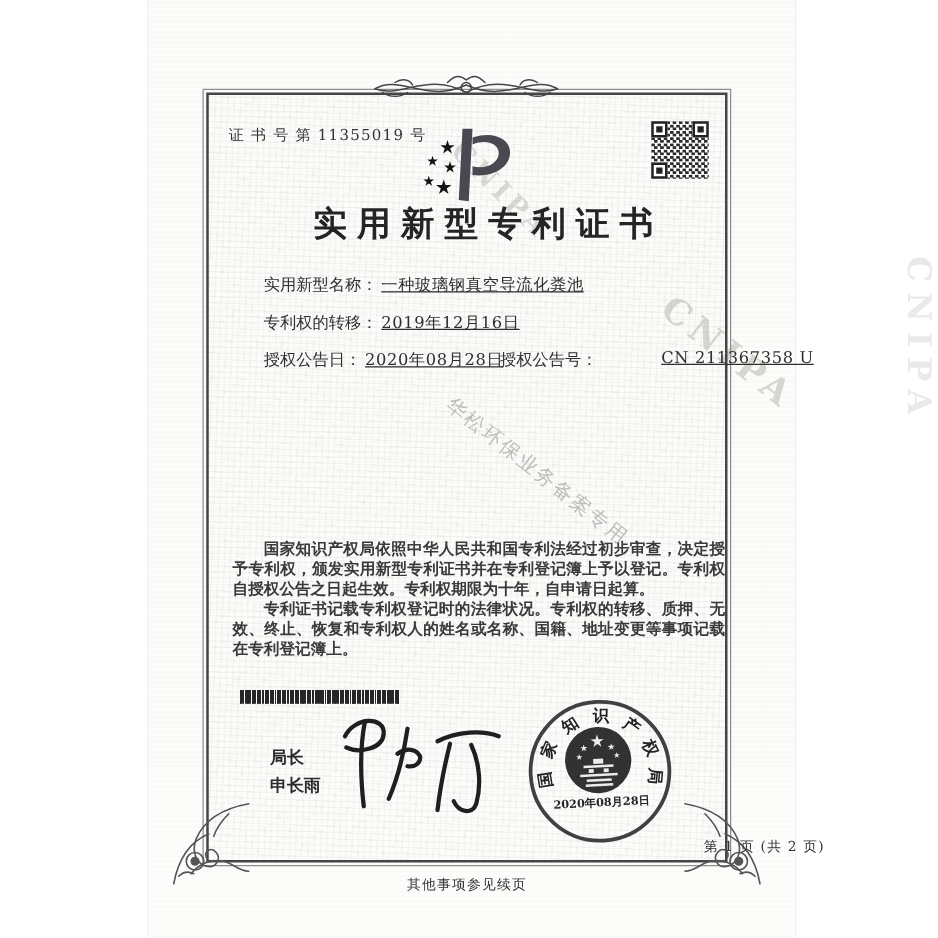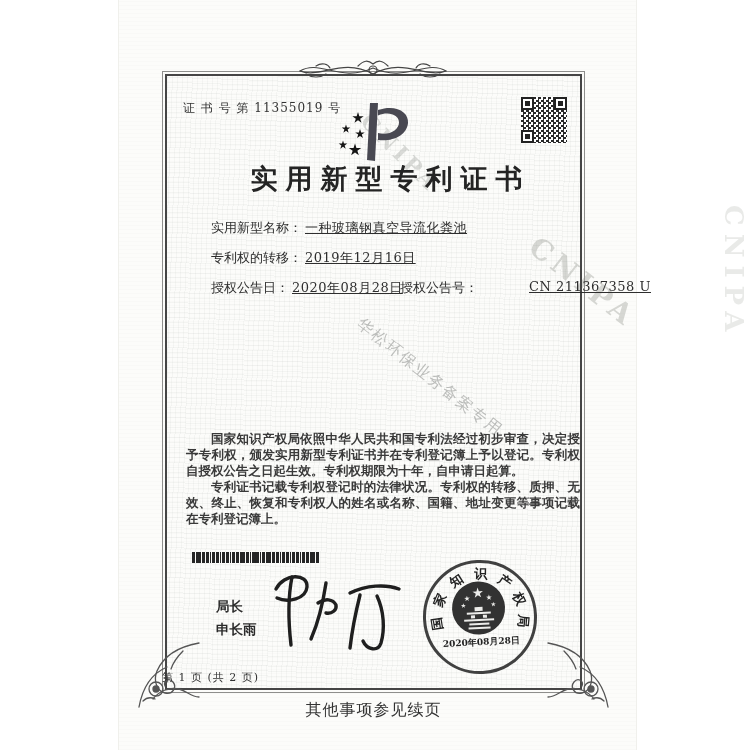--- a/index.html
+++ b/index.html
@@ -50,22 +50,22 @@
        repeating-linear-gradient(90deg,#262626 0 1px,transparent 1px 7px);}
   .officer{left:188px;top:595px;font-size:13.5px;line-height:23px;font-weight:bold;color:#2b2b2b;margin-left:28px;}
   .sig{left:262px;top:563px;width:150px;height:95px;}
   
   .seal{left:423px;top:560px;width:114px;height:114px;transform:rotate(-3deg);}
   .sealring{position:absolute;left:0;top:0;right:0;bottom:0;border:3px solid rgba(32,32,32,0.85);border-radius:50%;box-sizing:border-box;}
   .sealchar{position:absolute;left:50%;top:50%;width:16px;height:16px;margin:-8px 0 0 -8px;text-align:center;
             font-size:13px;font-weight:bold;color:#222;line-height:16px;}
   .sealdate{position:absolute;left:0;right:0;top:76px;text-align:center;font-size:9px;font-weight:bold;color:#242424;}
   .emblem{position:absolute;left:28px;top:21px;}
-  .pagenum{left:162px;top:670px;width:498px;text-align:left;font-size:11px;letter-spacing:1px;color:#333;}
-  .footnote{left:162px;top:700px;width:423px;text-align:center;font-size:16px;letter-spacing:1px;color:#333;}
+  .pagenum{left:162px;top:670px;width:498px;text-align:right;font-size:11px;letter-spacing:1px;color:#333;}
+  .footnote{left:162px;top:700px;width:423px;text-align:center;font-size:11px;letter-spacing:1px;color:#333;}
   .orn-top{left:296px;top:56px;width:154px;height:30px;}
   .orn-bl{left:133px;top:637px;width:70px;height:72px;}
   .orn-br{left:544px;top:637px;width:70px;height:72px;transform:scaleX(-1);}
 </style>
 </head>
 <body>
 
 <div id="canvas">
 
   <div class="abs paper">

